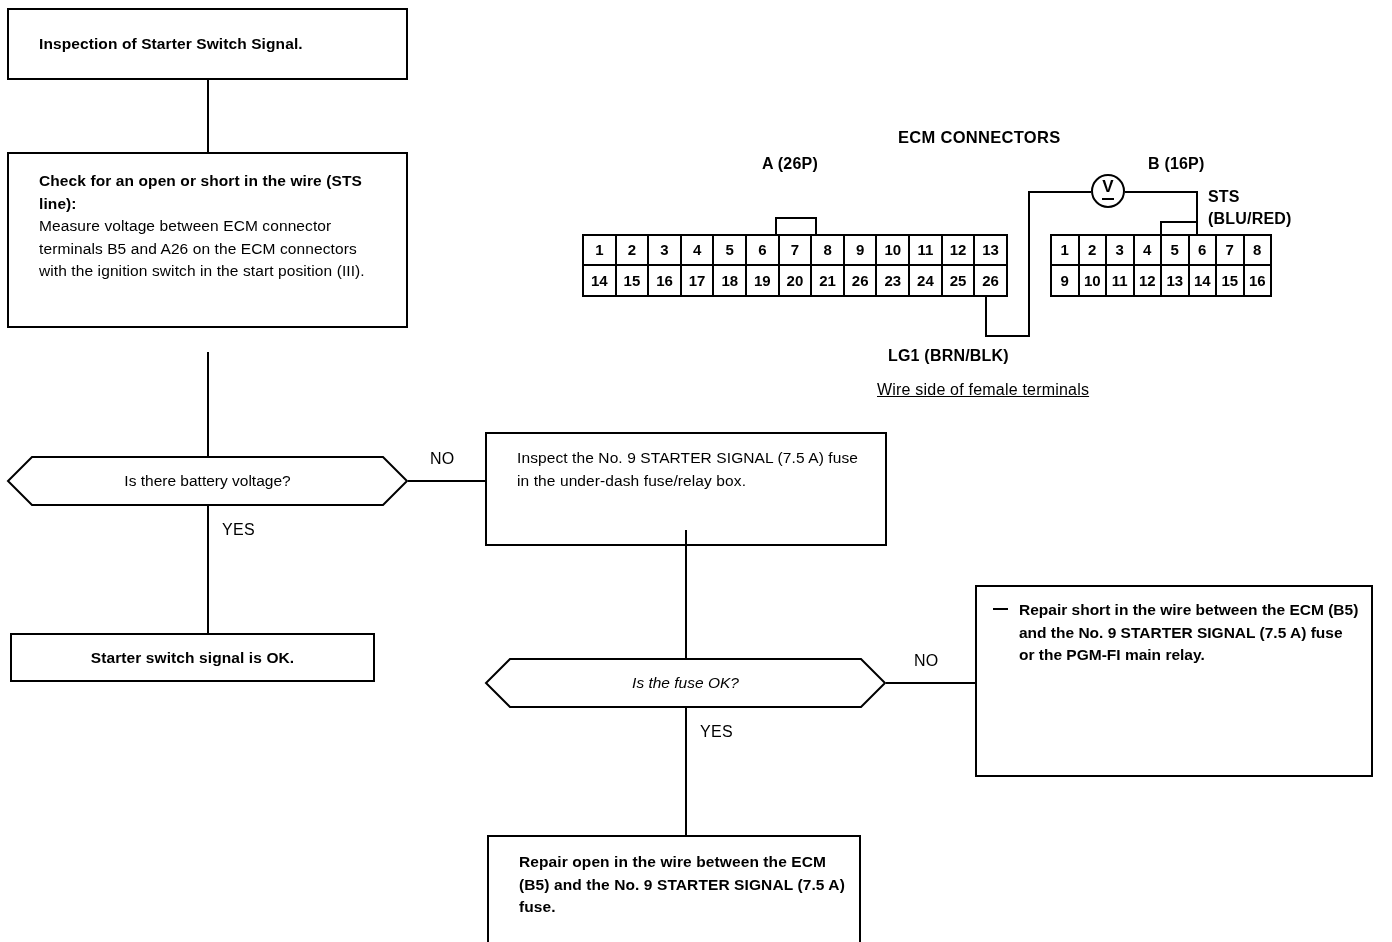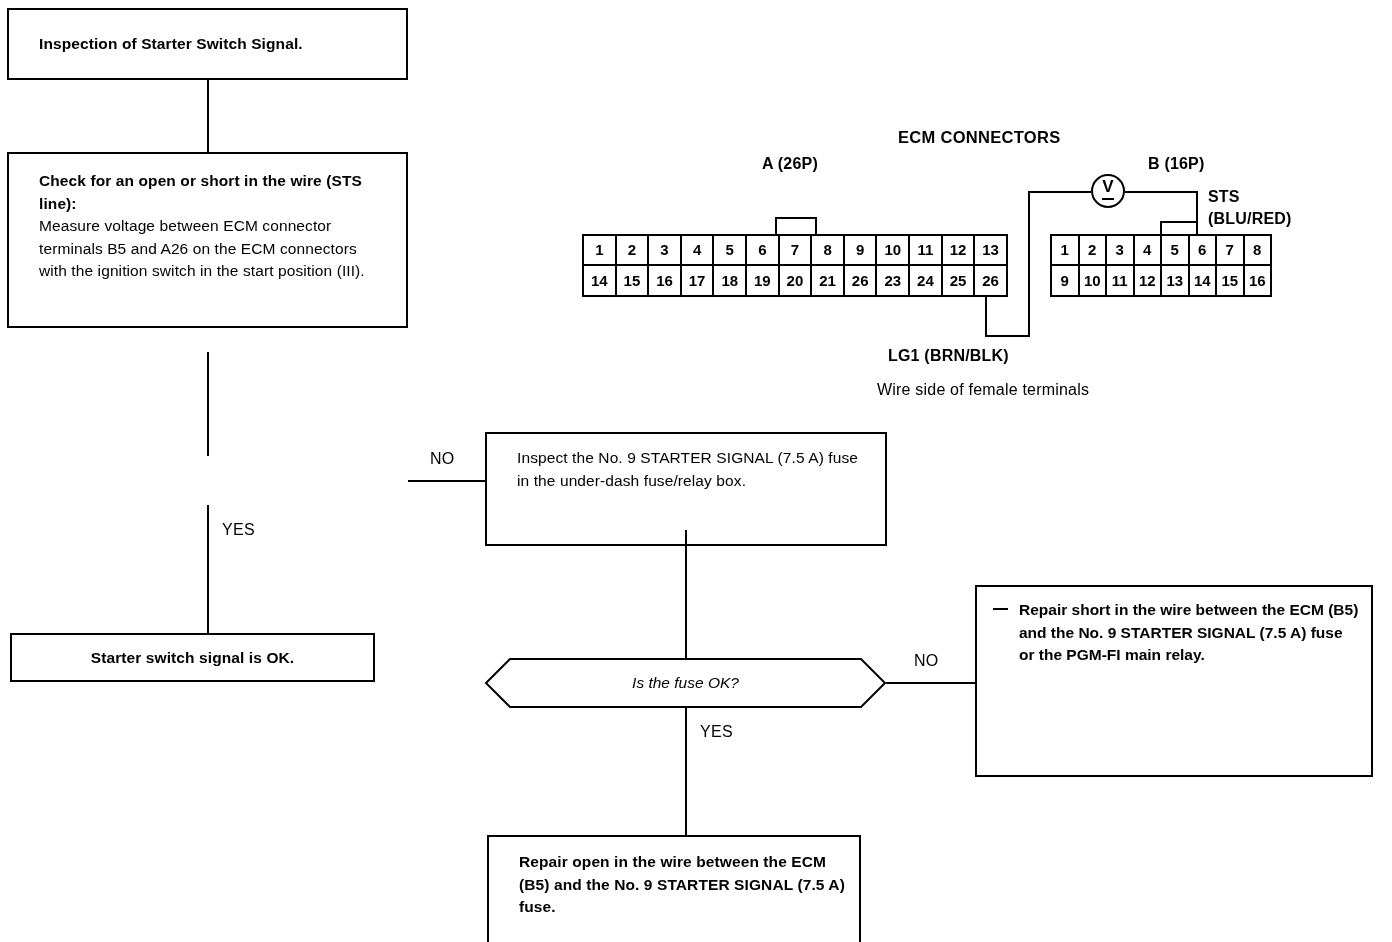--- a/index.html
+++ b/index.html
@@ -94,20 +94,26 @@
 
   <div class="box topalign" style="left:7px;top:152px;width:401px;height:176px;">
     <div class="txt" style="left:30px;right:18px;top:16px;transform:none;">
       <span class="hl">Check for an open or short in the wire (STS line):</span><br>
       <span>Measure voltage between ECM connector terminals B5 and A26 on the ECM connectors with the ignition switch in the start position (III).</span>
     </div>
   </div>
 
   <div class="ln v" style="left:207px;top:352px;height:104px;"></div>
 
+  <div class="hex" style="left:7px;top:456px;width:401px;height:50px;">
+    <svg width="401" height="50" viewBox="0 0 401 50">
+      <polygon points="25,1 376,1 400,25 376,49 25,49 1,25" fill="#ffffff" stroke="#000000" stroke-width="2"></polygon>
+    </svg>
+    <div class="hexlabel">Is there battery voltage?</div>
+  </div>
 
   <div class="ln v" style="left:207px;top:505px;height:128px;"></div>
   <div class="blabel" style="left:222px;top:521px;">YES</div>
 
   <div class="ln h" style="left:408px;top:480px;width:77px;"></div>
   <div class="blabel" style="left:430px;top:450px;">NO</div>
 
   <div class="box bold" style="left:10px;top:633px;width:365px;height:49px;">
     <div class="txt" style="left:0;right:0;text-align:center;">Starter switch signal is OK.</div>
   </div>
@@ -226,15 +232,15 @@
   <div class="ln h" style="left:1125px;top:191px;width:73px;"></div>
   <div class="ln v" style="left:1196px;top:191px;height:45px;"></div>
 
   <div class="wire-label" style="left:1208px;top:186px;">
     <span>STS</span><br>
     <span>(BLU/RED)</span>
   </div>
 
   <div class="wire-label" style="left:888px;top:345px;">LG1 (BRN/BLK)</div>
 
-  <div class="plain-label" style="left:877px;top:381px;">Wire side of female terminals</div>
+  <div class="plain-label" style="left:877px;top:381px;text-decoration:underline;">Wire side of female terminals</div>
 
 </div>
 
 </body></html>

